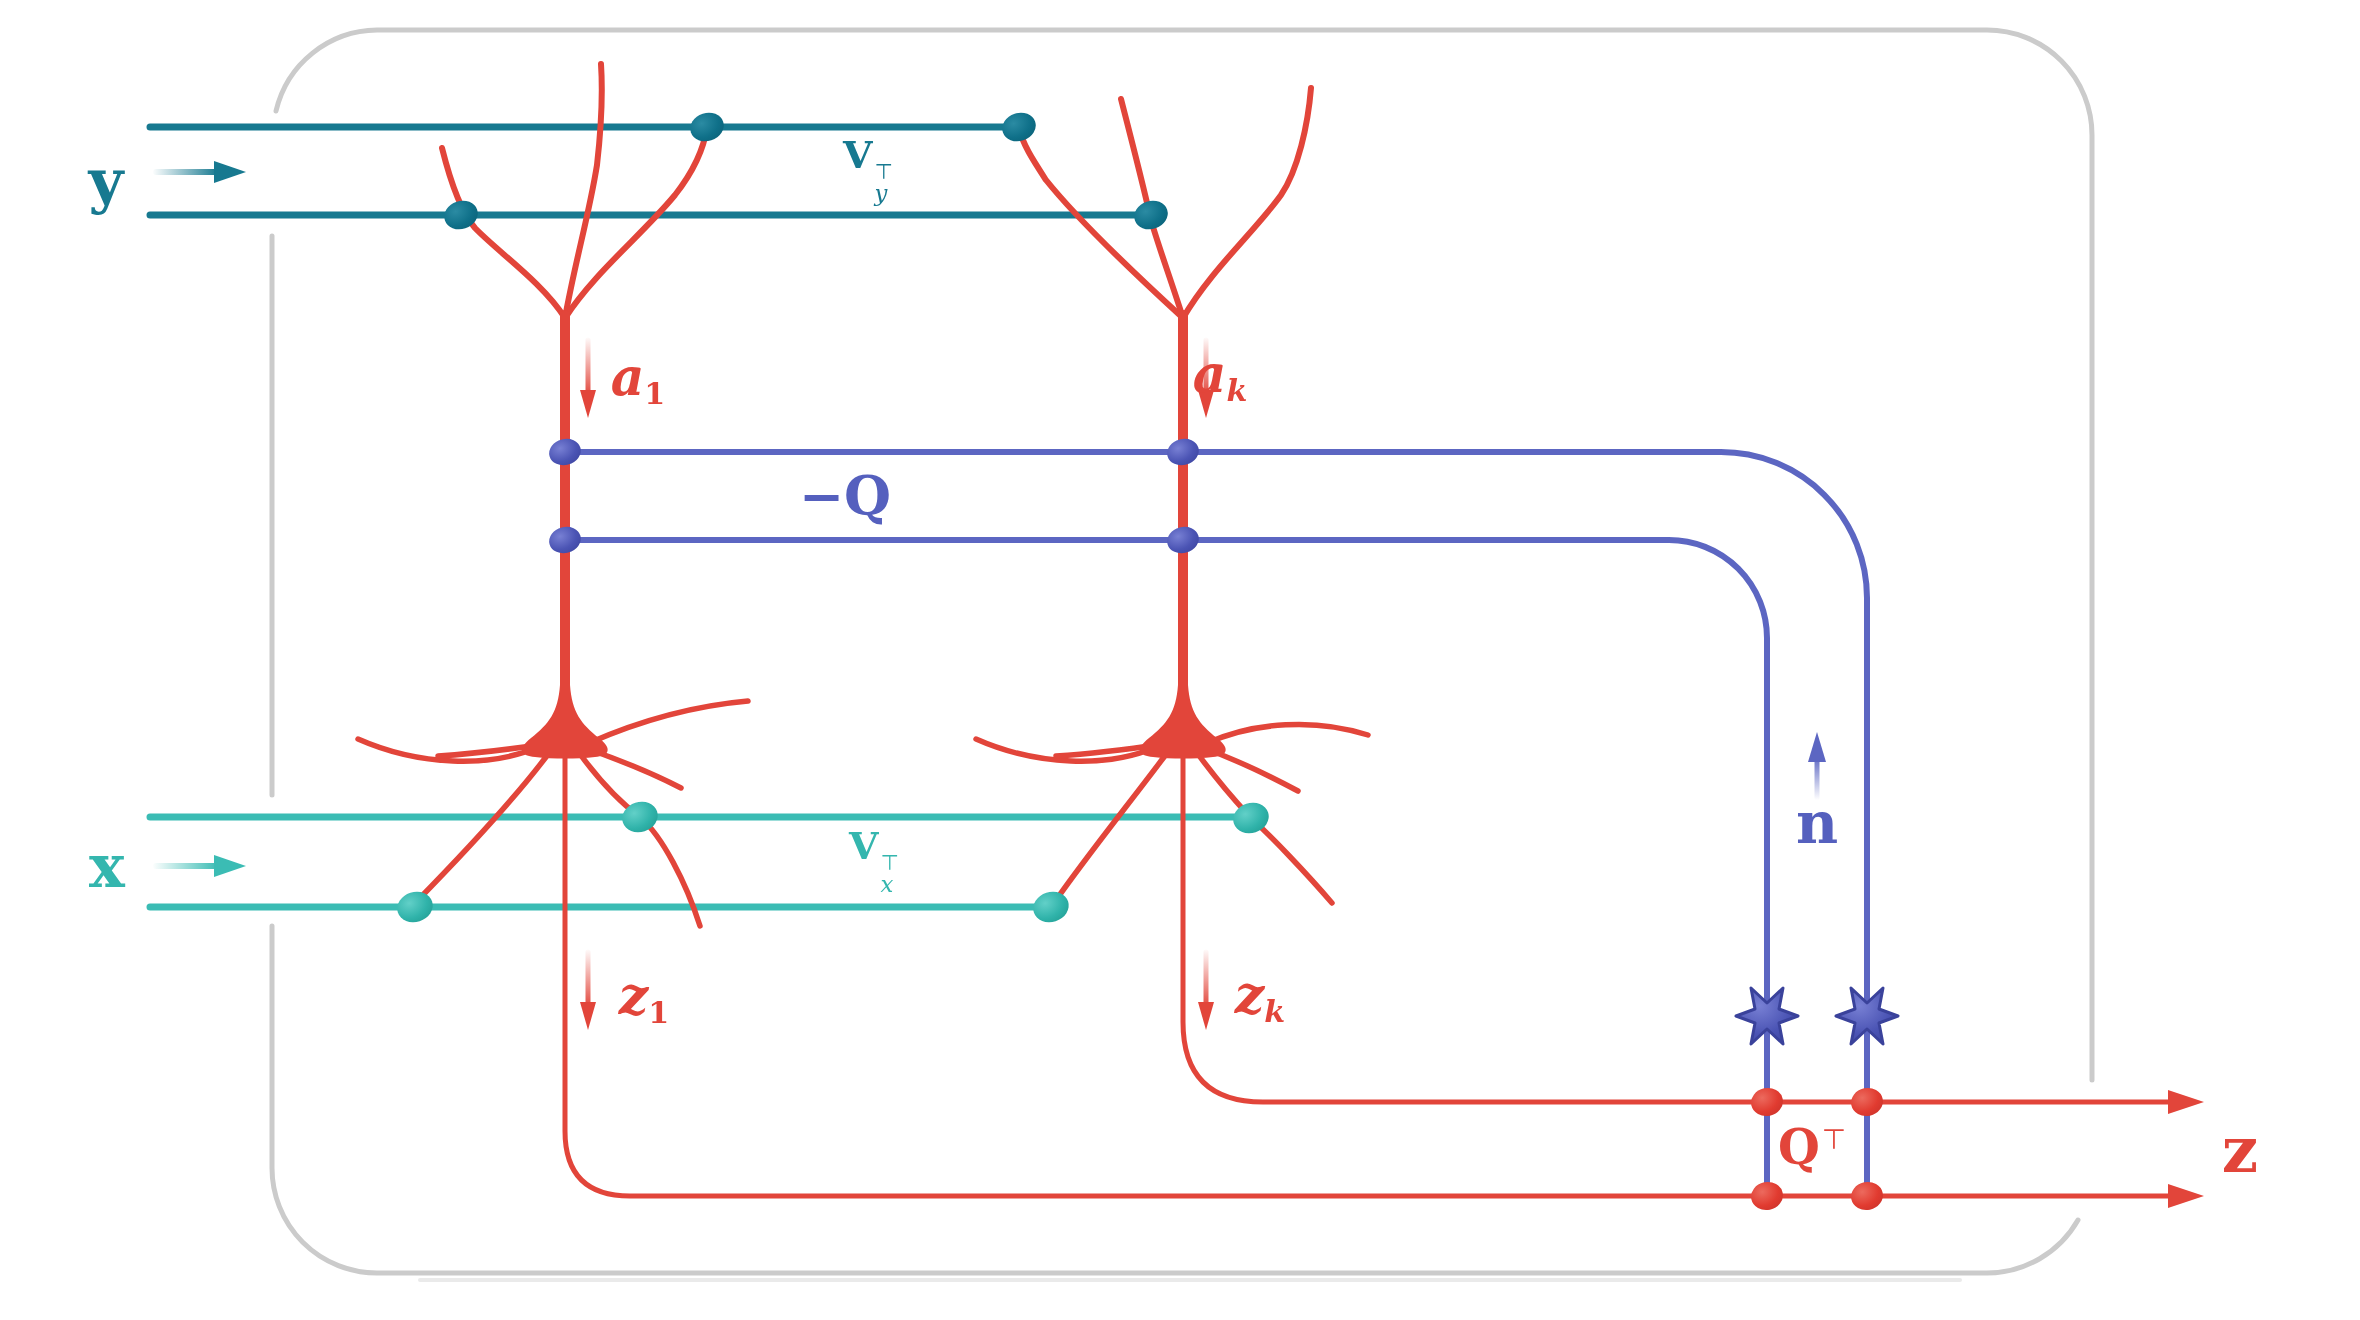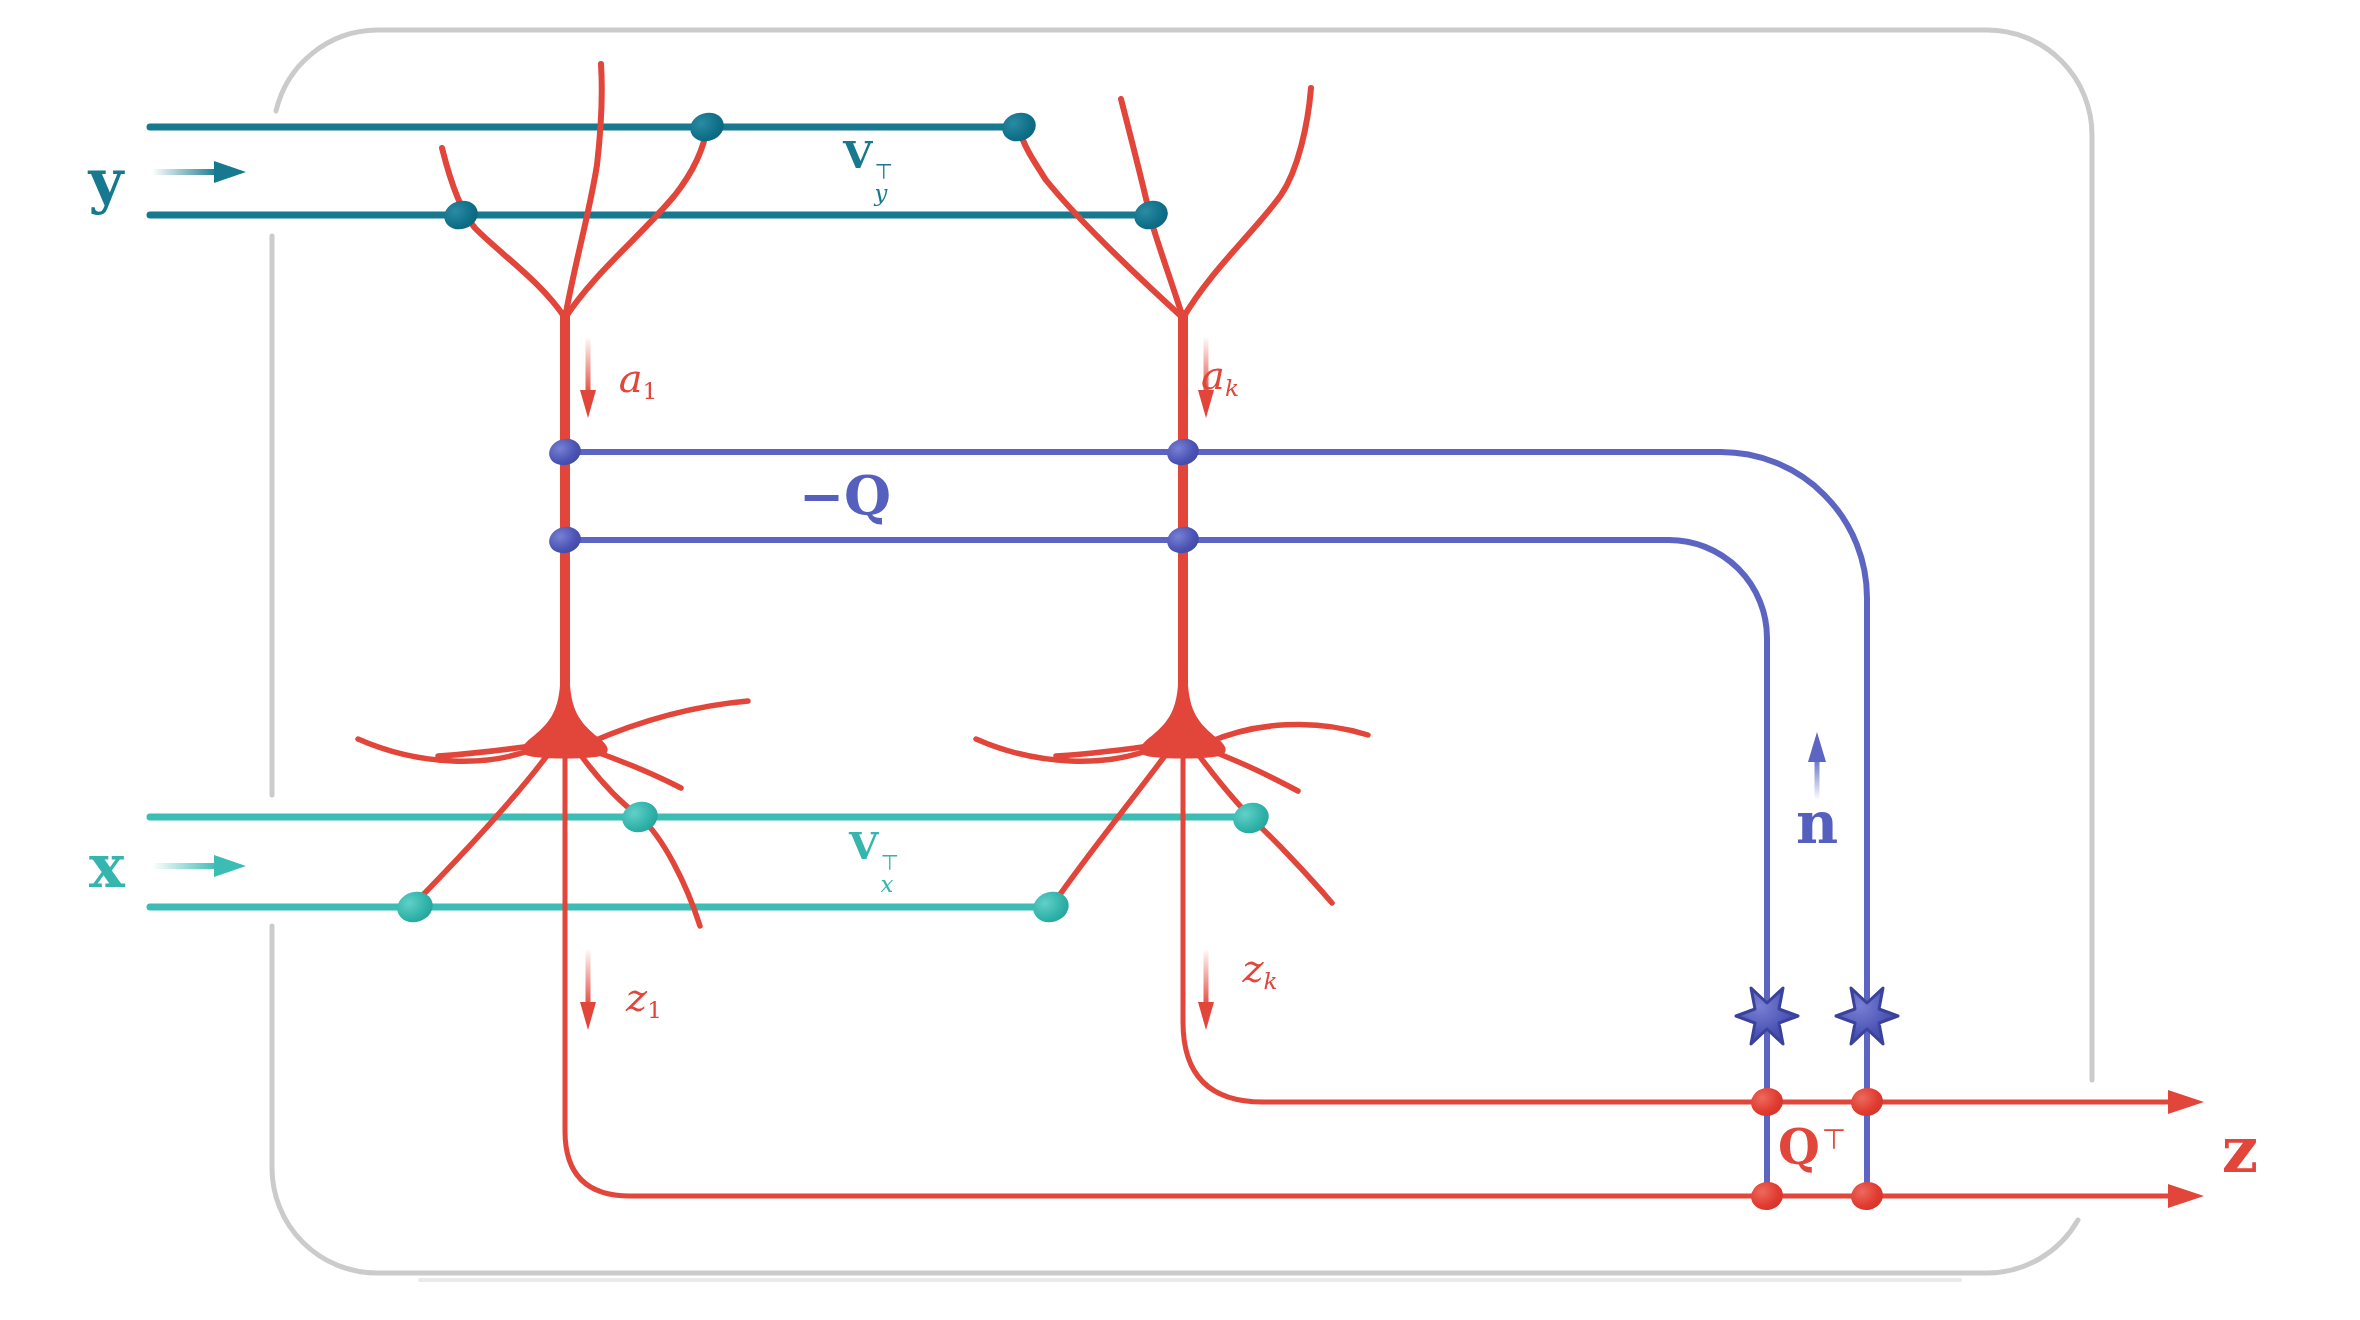--- a/index.html
+++ b/index.html
@@ -11,21 +11,21 @@
        font-weight:bold;line-height:1;}
   .c-dteal{color:#177990;}
   .c-lteal{color:#34B6AE;}
   .c-red{color:#E2453A;}
   .c-ind{color:#5560BE;}
   .fs-big{font-size:60px;}
   .fs-z{font-size:64px;}
   .fs-v{font-size:38px;}
   .fs-q{font-size:54px;}
   .fs-n{font-size:58px;}
-  .fs-m{font-size:40px;font-weight:normal;}
+  .fs-m{font-size:52px;font-weight:bold;}
   .fs-qt{font-size:48px;}
   .it{font-style:italic;}
   .sb{font-size:0.58em;vertical-align:-0.32em;font-style:normal;}
   .sb.it{font-style:italic;}
   .stack{display:inline-flex;flex-direction:column;align-items:flex-start;
          font-size:0.60em;line-height:0.92;vertical-align:-0.50em;margin-left:2px;}
   .stk-sup{font-family:"DejaVu Sans","Liberation Sans",sans-serif;font-weight:normal;font-size:0.92em;}
   .stk-sub{font-style:italic;font-weight:normal;}
   .qsup{font-family:"DejaVu Sans","Liberation Sans",sans-serif;font-weight:normal;
         font-size:0.58em;vertical-align:0.55em;margin-left:2px;}
@@ -211,21 +211,21 @@
   <span>V</span><span class="stack">
         <span class="stk-sup">⊤</span>
         <span class="stk-sub">x</span>
       </span>
 </div>
 
 <div class="lab c-red fs-m" style="left:644px;top:999px">
   <span class="it">z</span><span class="sb">1</span>
 </div>
 
-<div class="lab c-red fs-m" style="left:1260px;top:970px">
+<div class="lab c-red fs-m" style="left:1260px;top:998px">
   <span class="it">z</span><span class="sb it">k</span>
 </div>
 
 <div class="lab c-ind fs-n" style="left:1817px;top:823px">
   <span>n</span>
 </div>
 
 <div class="lab c-red fs-qt" style="left:1812px;top:1147px">
   <span>Q</span><span class="qsup">⊤</span>
 </div>

